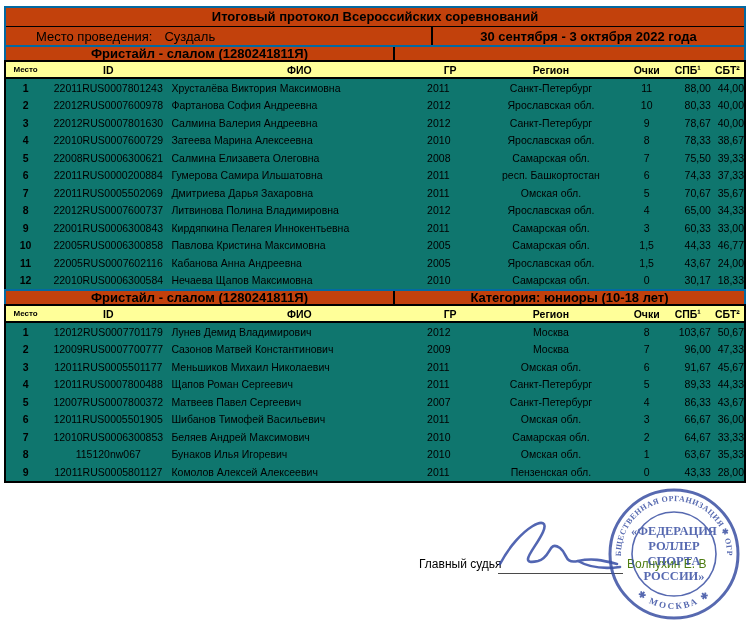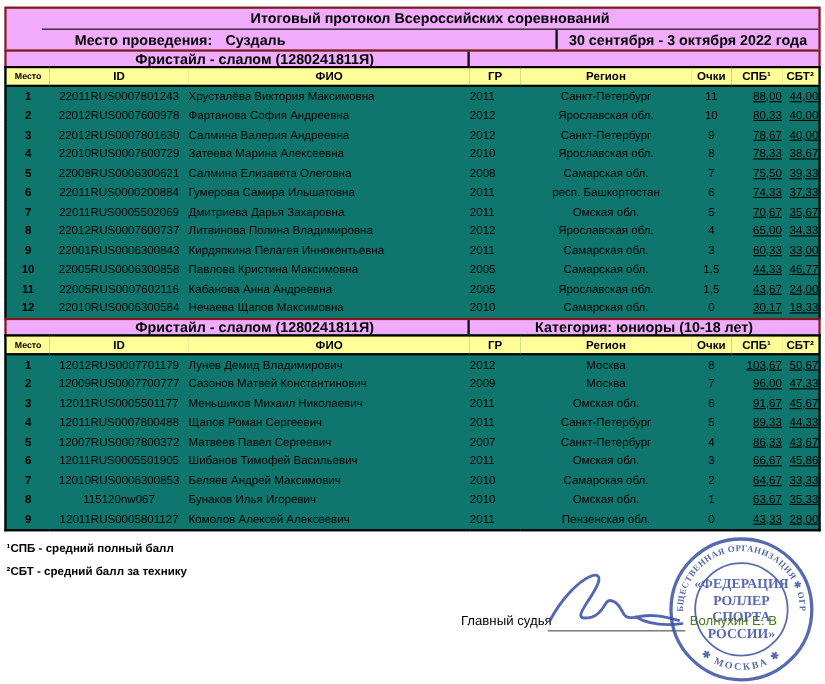--- a/index.html
+++ b/index.html
@@ -2,31 +2,31 @@
 <html><head>
 <meta charset="utf-8">
 <style>
   html,body{margin:0;padding:0;}
   body{
     width:750px;height:622px;background:#ffffff;
     font-family:"Liberation Sans",sans-serif;color:#000;
     position:relative;overflow:hidden;
   }
   .doc{position:absolute;left:4px;top:6px;width:742px;}
-  .band{border:2px solid #7f1d1d;background:#f0abfc;box-sizing:border-box;width:742px;padding-left:32px;}
+  .band{border:2px solid #0369a1;background:#c2410c;box-sizing:border-box;width:742px;}
   .band + .band, .band + table, table + .band{margin-top:-2px;}
   .title-row{
     height:18px;line-height:18px;text-align:center;
     font-weight:bold;font-size:13px;border-bottom:1px solid #000;
   }
   .venue-row{height:18px;display:flex;}
   .venue-left{
-    width:469px;border-right:2px solid #000;box-sizing:border-box;
+    width:427px;border-right:2px solid #000;box-sizing:border-box;
     display:flex;align-items:center;padding-left:30px;
-    font-weight:bold;font-size:13px;
+    font-weight:normal;font-size:13px;
   }
   .venue-label{margin-right:12px;}
   .venue-right{
     flex:1;display:flex;align-items:center;justify-content:center;
     font-weight:bold;font-size:13px;
   }
   .section-band{height:17px;display:flex;}
   .section-left{
     width:389px;border-right:2px solid #000;box-sizing:border-box;
     display:flex;align-items:center;justify-content:center;
@@ -49,21 +49,21 @@
   table.data-table tbody td{
     height:17.5px;padding:0;font-size:10.5px;vertical-align:middle;
     white-space:nowrap;overflow:hidden;
   }
   td.c-place{text-align:center;font-weight:bold;}
   td.c-id{text-align:center;font-size:8.5px;}
   td.c-name{text-align:left;padding-left:6px;}
   td.c-year{text-align:left;}
   td.c-region{text-align:center;}
   td.c-points{text-align:center;}
-  td.c-spb,td.c-sbt{text-align:right;padding-right:6px;text-decoration:underline;}
+  td.c-spb,td.c-sbt{text-align:right;padding-right:6px;}
   .footnotes{margin-top:6px;padding-left:2px;}
   .footnote{font-size:10.5px;font-weight:bold;line-height:21px;}
   .sig-label{position:absolute;left:419px;top:557px;font-size:12px;}
   .sig-line{position:absolute;left:498px;top:556px;width:125px;border-bottom:1.5px solid #4a4a4a;height:17px;}
   .sig-name{position:absolute;left:627px;top:557px;font-size:12px;color:#4d7c0f;}
   .stamp-wrap{position:absolute;left:598px;top:478px;width:152px;height:152px;}
   .signature-wrap{position:absolute;left:486px;top:512px;width:170px;height:72px;}
 </style>
 </head>
 <body>
@@ -310,21 +310,21 @@
           <td class="c-sbt">43,67</td>
         </tr>
         <tr>
           <td class="c-place">6</td>
           <td class="c-id">12011RUS0005501905</td>
           <td class="c-name">Шибанов Тимофей Васильевич</td>
           <td class="c-year">2011</td>
           <td class="c-region">Омская обл.</td>
           <td class="c-points">3</td>
           <td class="c-spb">66,67</td>
-          <td class="c-sbt">45,86</td>
+          <td class="c-sbt">36,00</td>
         </tr>
         <tr>
           <td class="c-place">7</td>
           <td class="c-id">12010RUS0006300853</td>
           <td class="c-name">Беляев Андрей Максимович</td>
           <td class="c-year">2010</td>
           <td class="c-region">Самарская обл.</td>
           <td class="c-points">2</td>
           <td class="c-spb">64,67</td>
           <td class="c-sbt">33,33</td>
@@ -345,24 +345,20 @@
           <td class="c-name">Комолов Алексей Алексеевич</td>
           <td class="c-year">2011</td>
           <td class="c-region">Пензенская обл.</td>
           <td class="c-points">0</td>
           <td class="c-spb">43,33</td>
           <td class="c-sbt">28,00</td>
         </tr>
       </tbody>
     </table>
 
-  <div class="footnotes">
-    <div class="footnote">¹СПБ - средний полный балл</div>
-    <div class="footnote">²СБТ - средний балл за технику</div>
-  </div>
 </div>
 
 <div class="sig-label">Главный судья</div>
 <div class="sig-line"></div>
 <div class="sig-name">Волнухин Е. В</div>
 
 <div class="signature-wrap">
   <svg width="170" height="72" viewBox="0 0 170 72">
     <g fill="none" stroke="#3B51A8" stroke-width="2.6" stroke-linecap="round" opacity="0.88">
       <path d="M14 52 C 34 14, 66 0, 57 20 C 50 36, 30 54, 52 49 C 66 45, 62 28, 74 36 C 82 42, 78 52, 92 49 C 106 46, 116 48, 131 52"></path>

